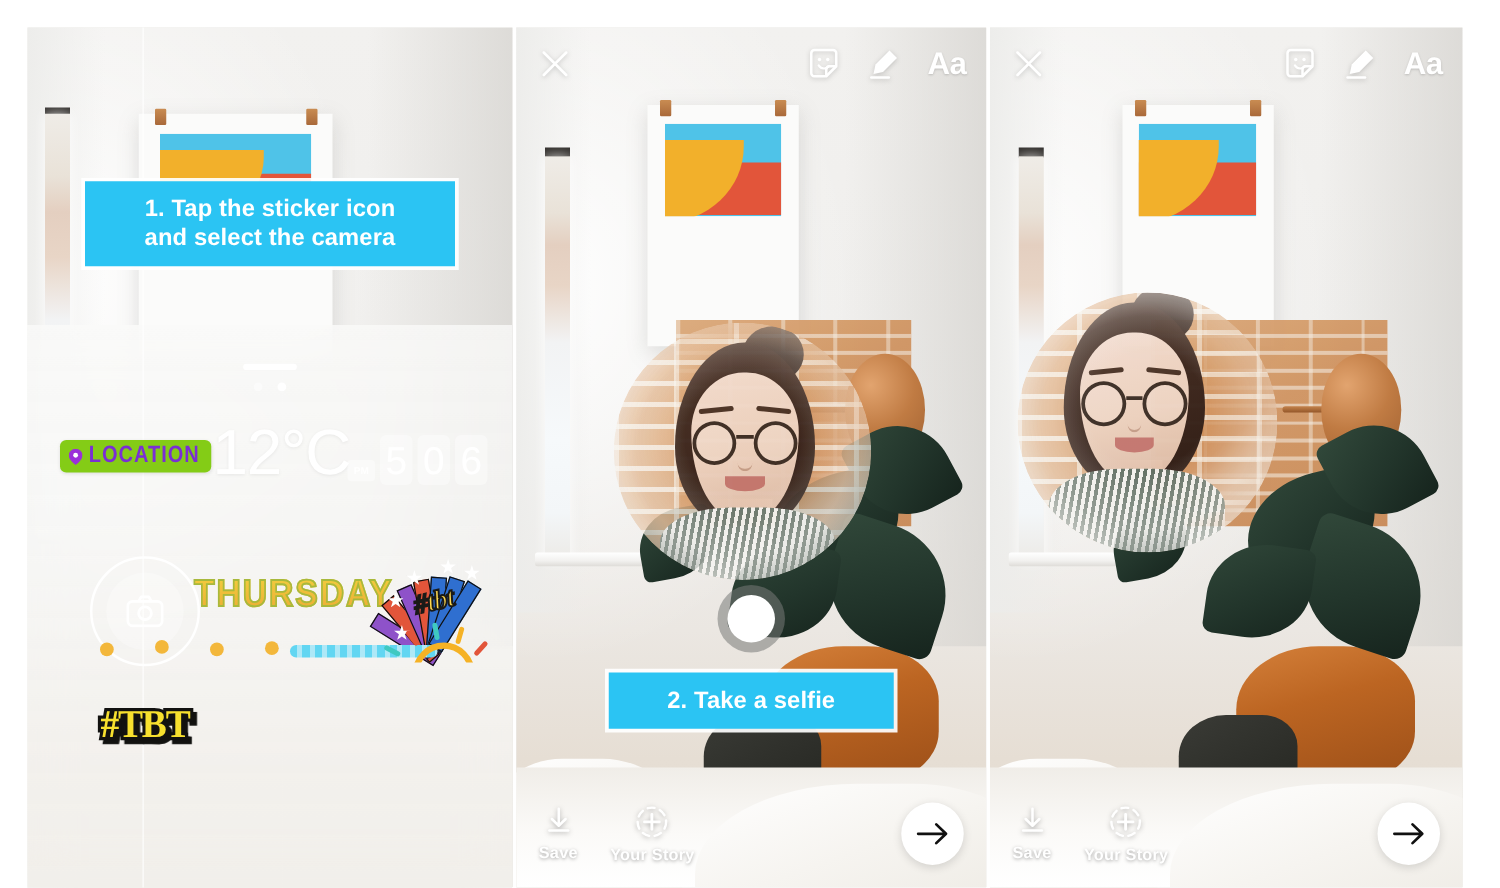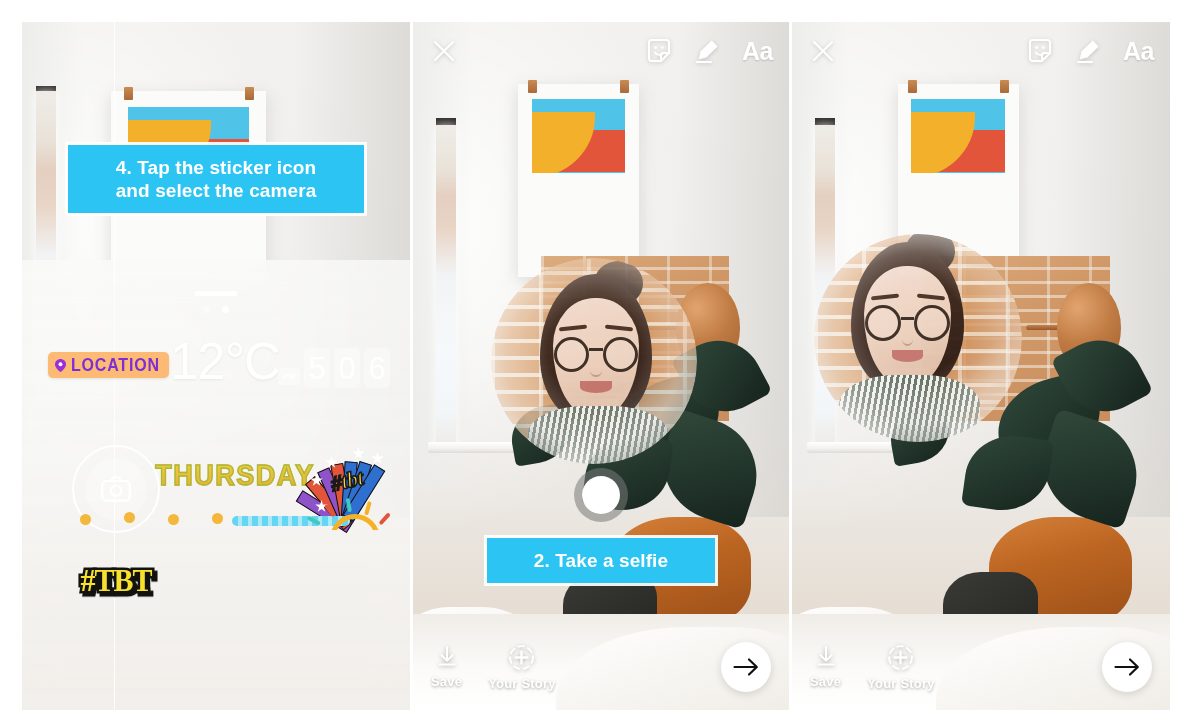--- a/index.html
+++ b/index.html
@@ -217,21 +217,21 @@
     z-index: 31;
   }
 
   
   .widget-row {
     position: absolute; left: 0; right: 0; top: 98px; height: 58px;
     z-index: 33;
   }
   .loc-pill {
     position: absolute; left: 26px; top: 12px;
-    background: #fdba74;
+    background: #84cc16;
     border-radius: 5px;
     padding: 4px 9px 4px 7px;
     display: flex; align-items: center; gap: 5px;
     box-shadow: 0 1px 3px rgba(0,0,0,0.10);
   }
   .loc-pill .pin { width: 11px; height: 13px; display: block; }
   .loc-pill .txt {
     font-size: 16px; font-weight: 700; color: #7B2FD4;
     letter-spacing: 0.8px;
     font-family: "Liberation Sans", sans-serif;
@@ -524,21 +524,21 @@
         <div class="clip l"></div>
         <div class="clip r"></div>
         <div class="art">
           <div class="sky"></div>
           <div class="red"></div>
           <div class="yellow"></div>
         </div>
       </div>
     </div>
 
-    <div class="callout" style="left:46px;right:46px;top:123px;font-size:19px;">4. Tap the sticker icon
+    <div class="callout" style="left:46px;right:46px;top:123px;font-size:19px;">1. Tap the sticker icon
 and select the camera</div>
 
     <div class="tray">
       <div class="frost"></div>
     </div>
     <div class="guideline"></div>
     <div class="tray-handle" style="top:269px;z-index:34;"></div>
     <div class="tray-dots" style="top:284px;z-index:34;">
       <i class="off"></i>
       <i class="on"></i>

